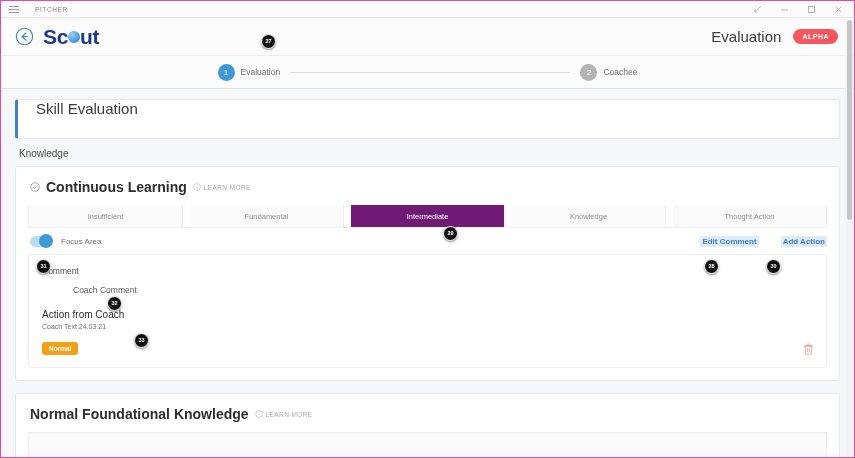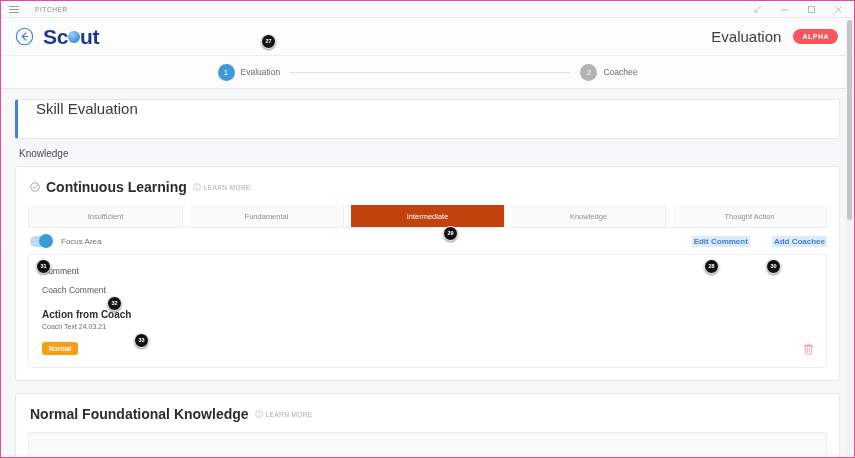--- a/index.html
+++ b/index.html
@@ -228,21 +228,21 @@
     flex: 1;
     height: 22px;
     display: flex; align-items: center; justify-content: center;
     font-size: 7.5px;
     color: #8e8e8e;
     background: #fafafa;
     border-right: 1px solid #eeeeee;
   }
   .scale-cell:last-child { border-right: none; }
   .scale-cell.selected {
-    background: #c2410c;
+    background: #701a75;
     color: #ffffff;
   }
 
   
   .focus-row {
     display: flex;
     align-items: center;
     height: 26px;
     padding-left: 2px;
     position: relative;
@@ -274,24 +274,24 @@
 
   
   .comment-card {
     background: #ffffff;
     border: 1px solid #ededed;
     border-radius: 3px;
     padding: 11px 13px 12px 13px;
     position: relative;
   }
   .comment-title { font-size: 8.5px; color: #4f4f4f; }
-  .comment-body { font-size: 8.5px; color: #5a5a5a; margin-top: 9px; }
+  .comment-body { font-size: 8.5px; color: #5a5a5a; margin-top: 9px; margin-left: 31px; }
   .action-title {
     font-size: 10px;
-    font-weight: bold;
+    font-weight: normal;
     color: #2d2d2d;
     margin-top: 14px;
   }
   .action-sub { font-size: 7px; color: #6d6d6d; margin-top: 3px; }
   .trash-btn {
     position: absolute;
     right: 12px; bottom: 12px;
     color: #f38b8b;
     display: flex;
   }
@@ -434,21 +434,21 @@
         <div class="scale-cell">Thought Action</div>
       </div>
 
       <div class="focus-row">
         <div class="toggle">
             <span class="knob"></span>
           </div>
         <span class="focus-label">Focus Area</span>
         <span class="focus-spacer"></span>
         <span class="link-btn">Edit Comment</span>
-        <span class="link-btn">Add Coachee</span>
+        <span class="link-btn">Add Action</span>
       </div>
 
       <div class="comment-card">
         <div class="comment-title">Comment</div>
         <div class="comment-body">Coach Comment</div>
         <div class="action-title">Action from Coach</div>
         <div class="action-sub">Coach Text 24.03.21</div>
         <div style="margin-top:7px;">
           <span class="pill" id="g0-action-pill" style="background: rgb(245, 160, 20);">Normal</span>
         </div>

